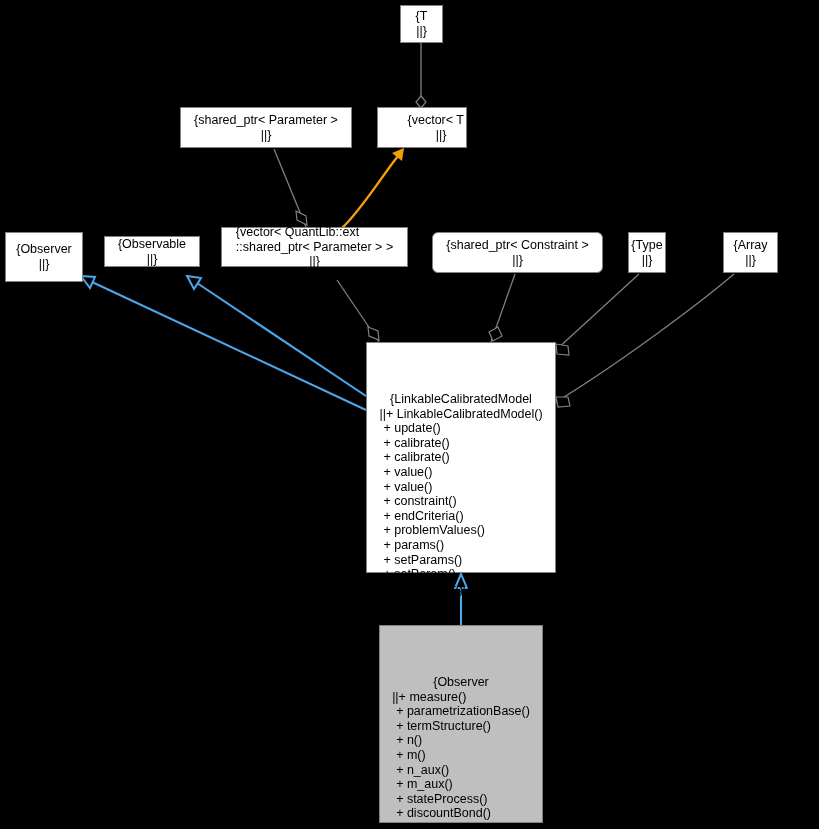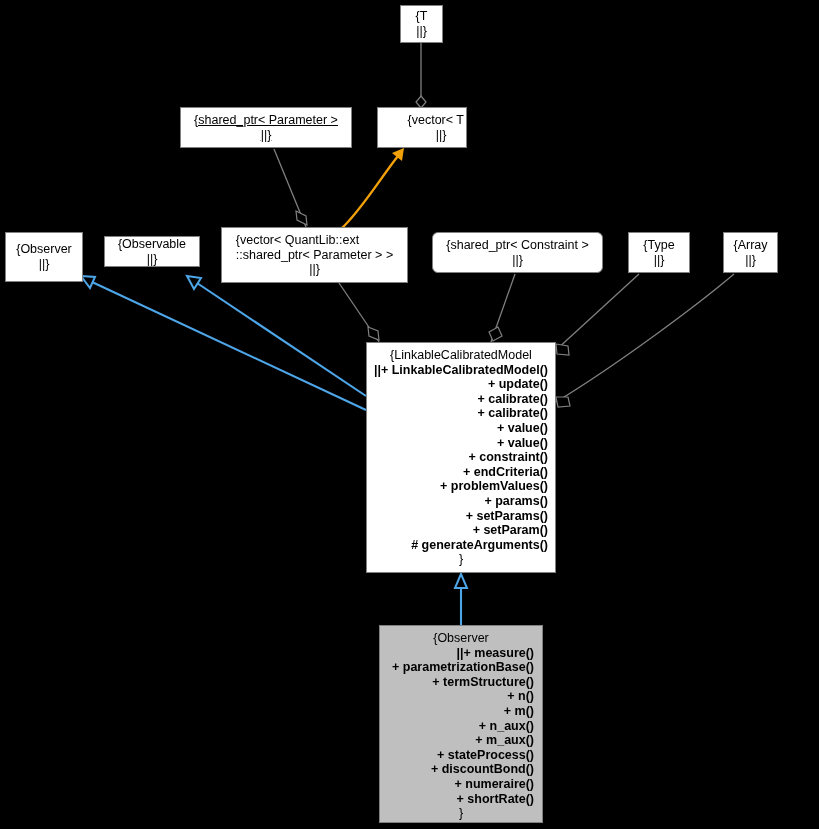--- a/index.html
+++ b/index.html
@@ -58,25 +58,25 @@
     align-items: center;
     padding-top: 5px;
   }
   .classbox .lines {
     display: inline-block;
     text-align: left;
   }
   .classbox .title,
   .classbox .close {
     text-align: center;
+    margin-top: 44px;
   }
   .member {
-    text-align: right;
+    text-align: left;
     padding-left: 4px;
-    font-weight: bold;
   }
   .member.first {
     padding-left: 0;
   }
 </style>
 </head>
 <body>
 
 <div id="diagram">
 
@@ -134,21 +134,21 @@
     </g>
   </svg>
 
   <div class="node" style="left:400px; top:5px; width:43px; height:38px;">
     <div class="lines">
       <div>{T</div>
       <div>||}</div>
     </div>
   </div>
 
-  <div class="node" style="left:180px; top:107px; width:172px; height:41px;text-decoration:underline;">
+  <div class="node" style="left:180px; top:107px; width:172px; height:41px;">
     <div class="lines">
       <div>{shared_ptr&lt; Parameter &gt;</div>
       <div>||}</div>
     </div>
   </div>
 
   <div class="node" style="left:377px; top:107px; width:90px; height:41px;padding-left:38px;">
     <div class="lines">
       <div>{vector&lt; T &gt;</div>
       <div>||}</div>
@@ -162,36 +162,36 @@
     </div>
   </div>
 
   <div class="node" style="left:104px; top:236px; width:96px; height:31px;">
     <div class="lines">
       <div>{Observable</div>
       <div>||}</div>
     </div>
   </div>
 
-  <div class="node" style="left:221px; top:227px; width:187px; height:56px;">
+  <div class="node" style="left:221px; top:227px; width:187px; height:40px;">
     <div class="lines leftal">
       <div>{vector&lt; QuantLib::ext</div>
       <div>::shared_ptr&lt; Parameter &gt; &gt;</div>
       <div class="ctr">||}</div>
     </div>
   </div>
 
   <div class="node" style="left:432px; top:232px; width:171px; height:41px;border-radius:6px;">
     <div class="lines">
       <div>{shared_ptr&lt; Constraint &gt;</div>
       <div>||}</div>
     </div>
   </div>
 
-  <div class="node" style="left:628px; top:232px; width:62px; height:41px;">
+  <div class="node" style="left:628px; top:232px; width:38px; height:41px;">
     <div class="lines">
       <div>{Type</div>
       <div>||}</div>
     </div>
   </div>
 
   <div class="node" style="left:723px; top:232px; width:55px; height:41px;">
     <div class="lines">
       <div>{Array</div>
       <div>||}</div>

